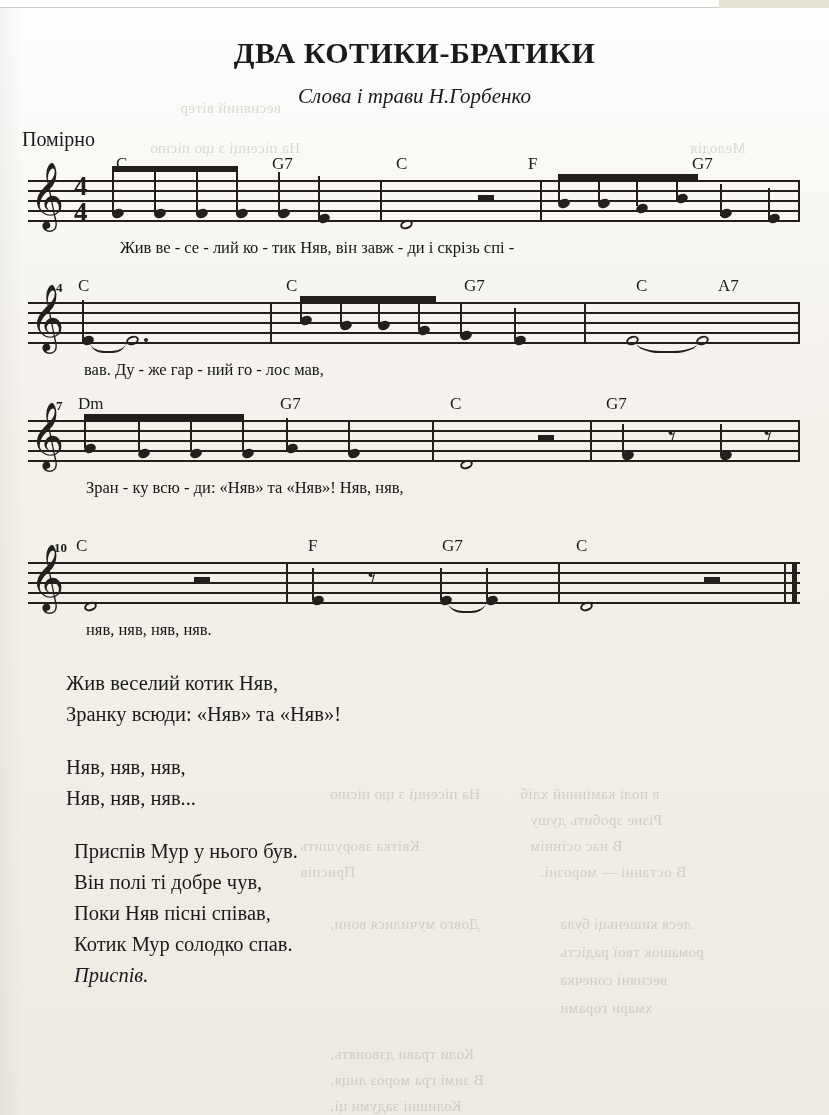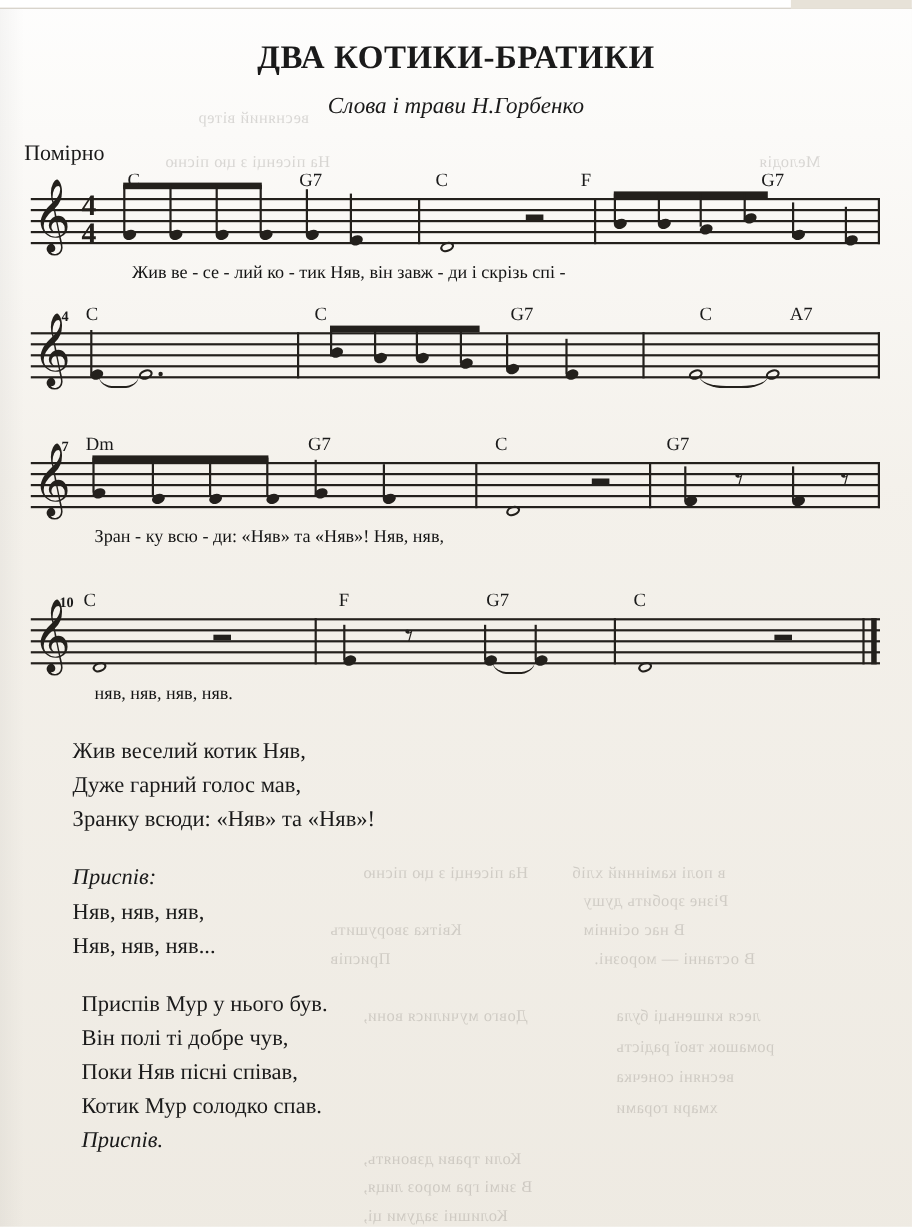--- a/index.html
+++ b/index.html
@@ -362,20 +362,21 @@
       <div class="note" style="left:486px; top:34px;"></div>
 
       <div class="barline" style="left:556px;"></div>
 
       <div class="note hollow" style="left:598px; top:34px;"></div>
       <div class="tie" style="left:608px; top:40px; width:62px;"></div>
       <div class="note hollow" style="left:668px; top:34px;"></div>
 
       <div class="barline" style="left:770px;"></div>
     </div>
+    <div class="lyric" style="left:56px; top:58px;">вав.        Ду - же гар - ний го - лос        мав,</div>
   </div>
 
   <div class="system" style="top:420px;">
     <div class="staff">
       <div class="line l1"></div>
       <div class="line l2"></div>
       <div class="line l3"></div>
       <div class="line l4"></div>
       <div class="line l5"></div>
 
@@ -458,25 +459,23 @@
 
       <div class="endbar-thin" style="left:756px;"></div>
       <div class="endbar-thick" style="left:764px;"></div>
     </div>
     <div class="lyric" style="left:58px; top:58px;">няв,        няв,      няв,      няв.</div>
   </div>
 
   <div class="lyrics">
     <div class="stanza">
       <div>Жив веселий котик Няв,</div>
-      <div>Дуже гарний голос мав,</div>
       <div>Зранку всюди: «Няв» та «Няв»!</div>
     </div>
     <div class="stanza">
-      <div class="ital">Приспів:</div>
       <div>Няв, няв, няв,</div>
       <div>Няв, няв, няв...</div>
     </div>
     <div class="stanza indent">
       <div>Приспів Мур у нього був.</div>
       <div>Він полі ті добре чув,</div>
       <div>Поки Няв пісні співав,</div>
       <div>Котик Мур солодко спав.</div>
       <div class="ital">Приспів.</div>
     </div>

